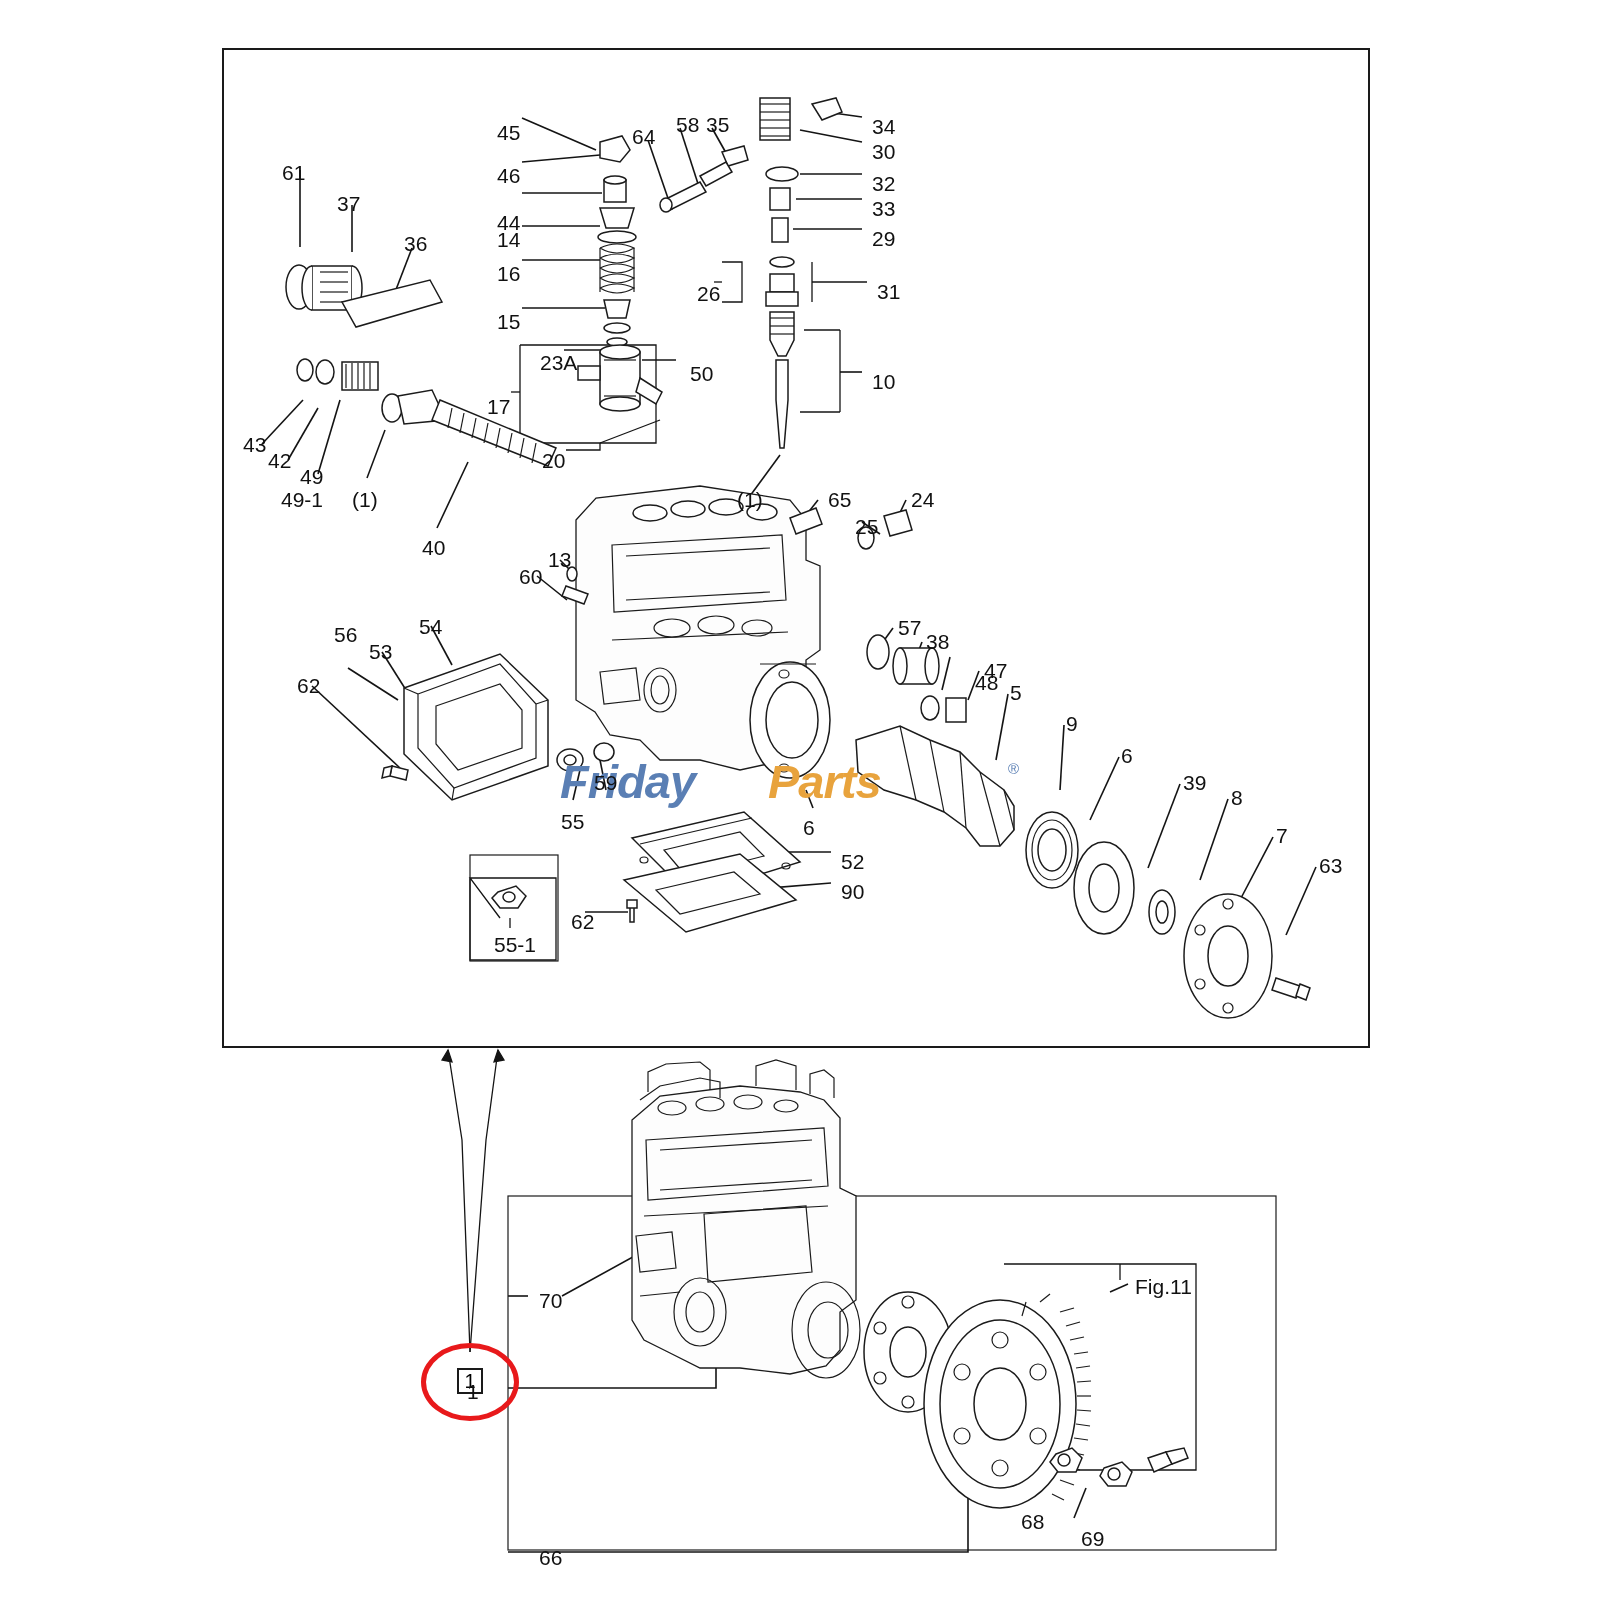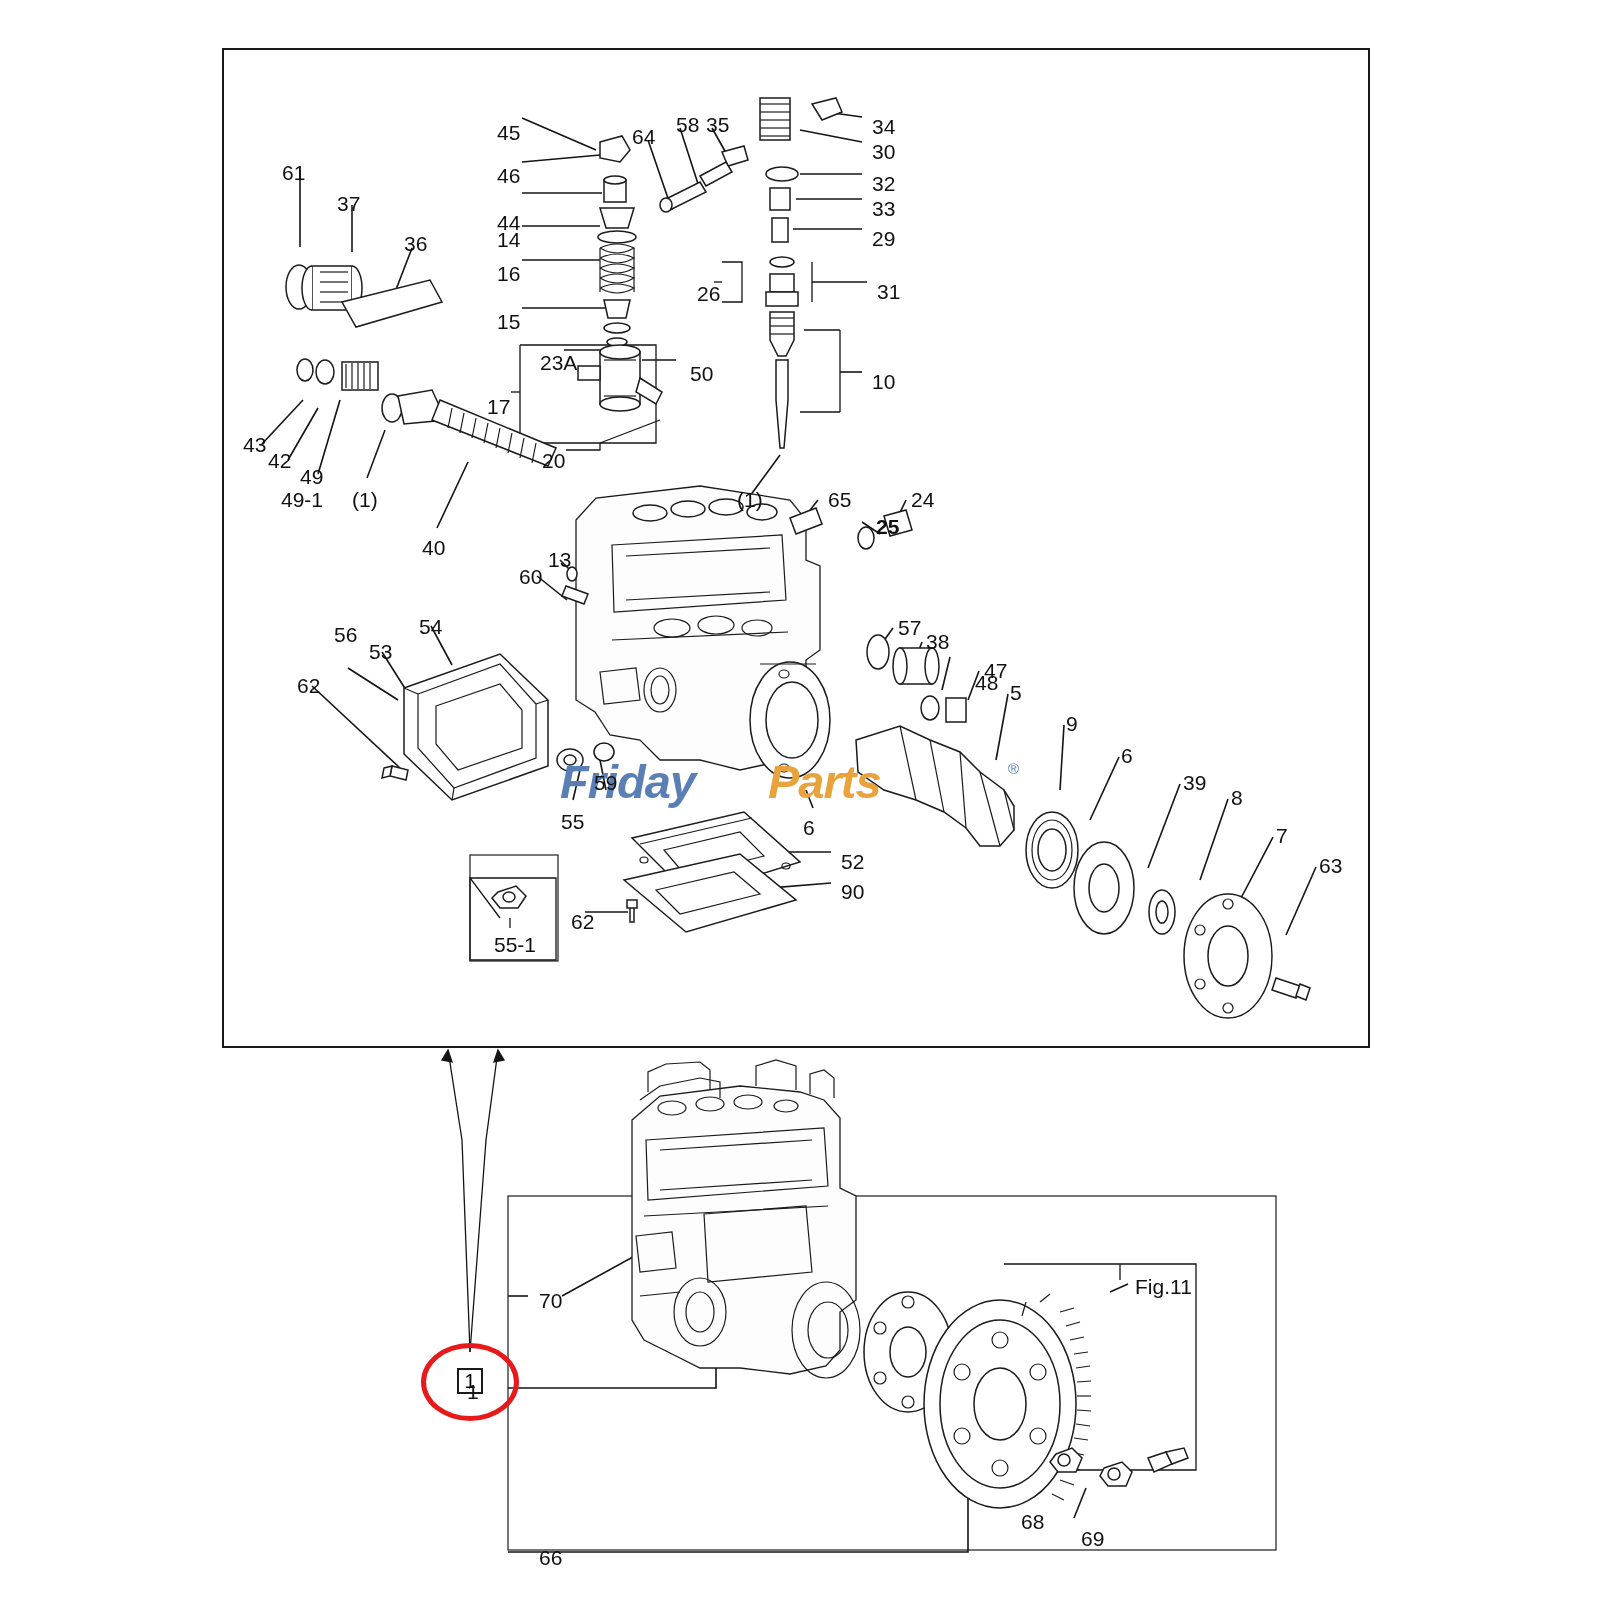--- a/index.html
+++ b/index.html
@@ -556,21 +556,21 @@
       <div class="lbl" style="left: 487px; top: 396px;">17</div>
       <div class="lbl" style="left: 542px; top: 450px;">20</div>
       <div class="lbl" style="left: 243px; top: 434px;">43</div>
       <div class="lbl" style="left: 268px; top: 450px;">42</div>
       <div class="lbl" style="left: 300px; top: 466px;">49</div>
       <div class="lbl" style="left: 281px; top: 489px;">49-1</div>
       <div class="lbl" style="left: 352px; top: 489px;">(1)</div>
       <div class="lbl" style="left: 422px; top: 537px;">40</div>
       <div class="lbl" style="left: 737px; top: 489px;">(1)</div>
       <div class="lbl" style="left: 828px; top: 489px;">65</div>
-      <div class="lbl" style="left: 876px; top: 516px; font-weight: bold;">25</div>
+      <div class="lbl" style="left: 855px; top: 516px;">25</div>
       <div class="lbl" style="left: 911px; top: 489px;">24</div>
       <div class="lbl" style="left: 519px; top: 566px;">60</div>
       <div class="lbl" style="left: 548px; top: 549px;">13</div>
       <div class="lbl" style="left: 419px; top: 616px;">54</div>
       <div class="lbl" style="left: 369px; top: 641px;">53</div>
       <div class="lbl" style="left: 334px; top: 624px;">56</div>
       <div class="lbl" style="left: 297px; top: 675px;">62</div>
       <div class="lbl" style="left: 898px; top: 617px;">57</div>
       <div class="lbl" style="left: 926px; top: 631px;">38</div>
       <div class="lbl" style="left: 955px; top: 672px; margin-left: 20px;">48</div>

